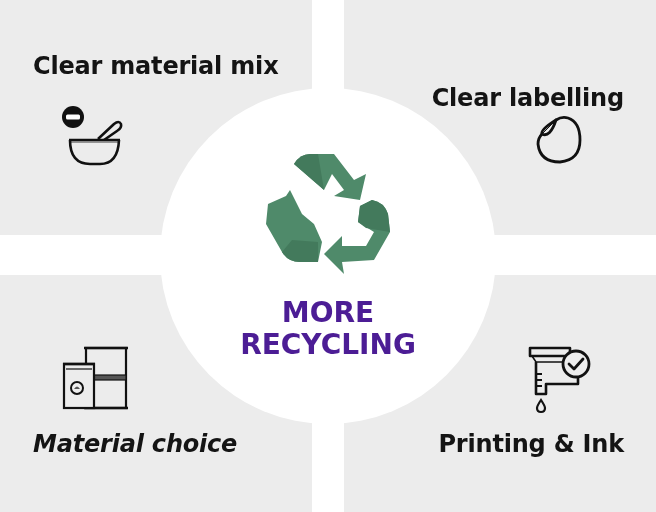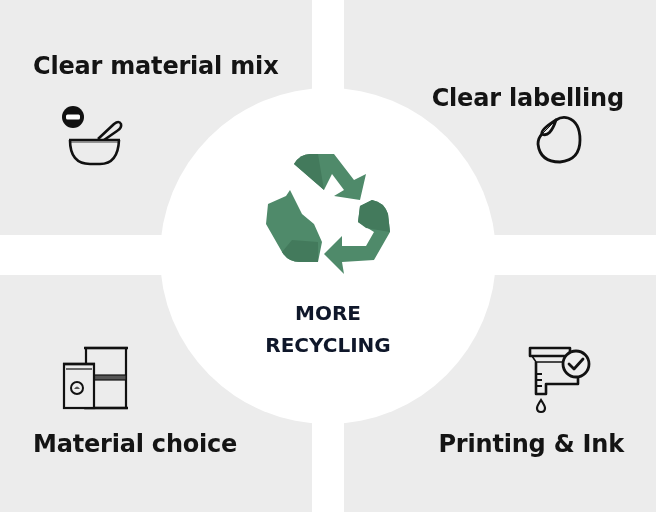--- a/index.html
+++ b/index.html
@@ -8,30 +8,30 @@
     .quad { position:absolute; background:#ececec; }
     .q-tl { left:0; top:0; width:312px; height:235px; }
     .q-tr { left:344px; top:0; width:312px; height:235px; }
     .q-bl { left:0; top:275px; width:312px; height:237px; }
     .q-br { left:344px; top:275px; width:312px; height:237px; }
     .center-circle { position:absolute; left:160px; top:88px; width:336px; height:336px;
       border-radius:50%; background:#ffffff; }
     .label { position:absolute; font-weight:bold; font-size:24px; color:#141414; white-space:nowrap; letter-spacing:-0.2px; }
     .lbl-tl { left:33px; top:52px; }
     .lbl-tr { right:32px; top:52px;margin-top:32px; }
-    .lbl-bl { left:33px; top:430px; }
+    .lbl-bl { left:33px; top:430px;font-style:italic; }
     .lbl-br { right:32px; top:430px;text-align:right; }
     .icon { position:absolute; }
     .ic-mortar { left:60px; top:104px; width:66px; height:62px; }
     .ic-sticker { left:534px; top:112px; width:50px; height:56px; }
     .ic-containers { left:60px; top:342px; width:72px; height:70px; }
     .ic-ink { left:524px; top:340px; width:70px; height:74px; }
     .ic-recycle { left:262px; top:150px; width:132px; height:126px; }
     .center-title { position:absolute; left:180px; width:296px; text-align:center;
-      font-weight:bold; font-size:20px; color:#0f172a; line-height:42px; }
+      font-weight:bold; font-size:28px; color:#4c1d95; line-height:42px; }
     .ct-1 { top:292px; }
     .ct-2 { top:324px; }
   </style>
 </head>
 <body>
 
 <div class="quad q-tl"></div>
 <div class="quad q-tr"></div>
 <div class="quad q-bl"></div>
 <div class="quad q-br"></div>

